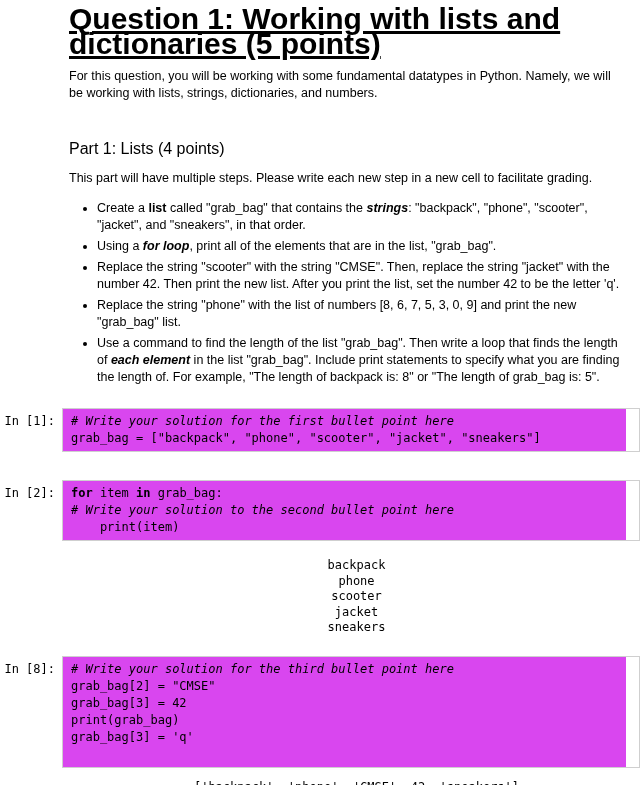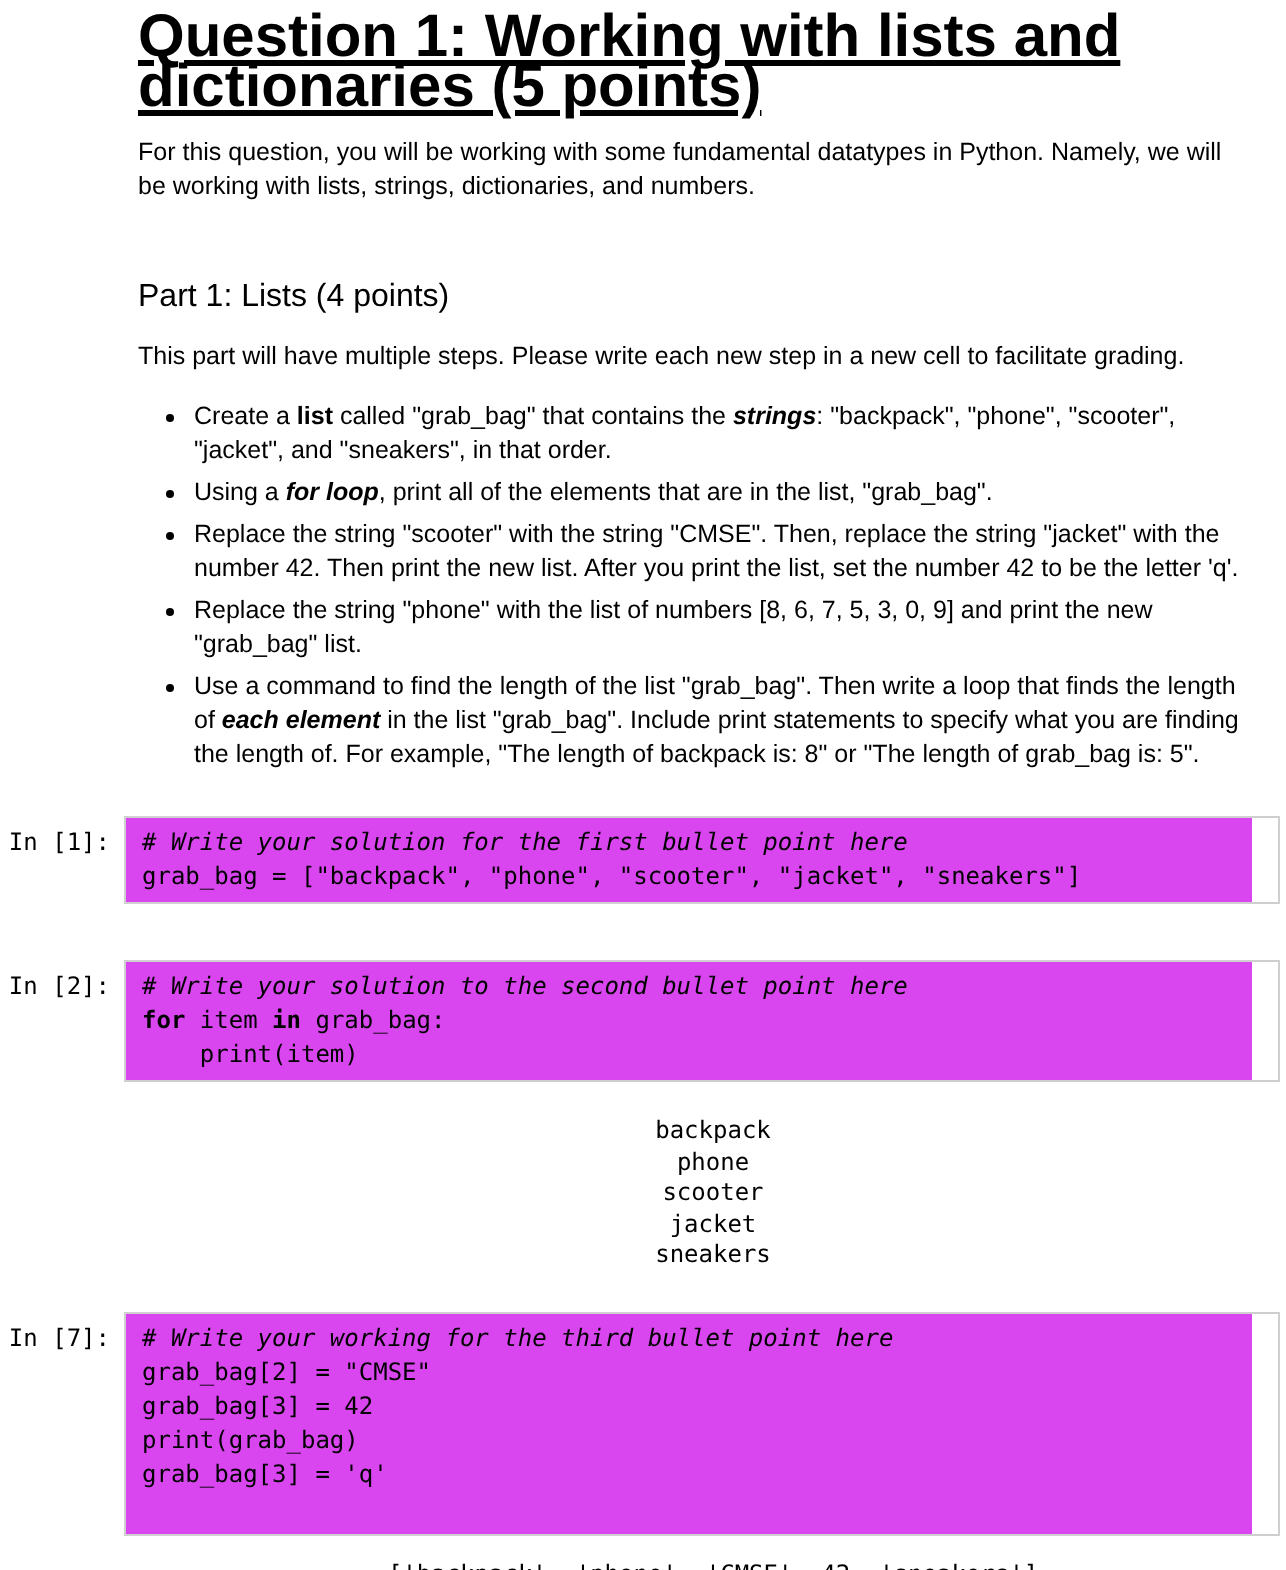--- a/index.html
+++ b/index.html
@@ -84,39 +84,39 @@
         <div class="code-line comment"># Write your solution for the first bullet point here</div>
         <div class="code-line">grab_bag = ["backpack", "phone", "scooter", "jacket", "sneakers"]</div>
       </div>
     </div>
   </div>
 
   <div class="cell c2">
     <div class="input-row">
       <div class="prompt">In [2]:</div>
       <div class="input-area">
+        <div class="code-line"><span class="kw">for</span><span> item </span><span class="kw">in</span><span> grab_bag:</span></div>
         <div class="code-line comment"># Write your solution to the second bullet point here</div>
-        <div class="code-line"><span class="kw">for</span><span> item </span><span class="kw">in</span><span> grab_bag:</span></div>
         <div class="code-line">    print(item)</div>
       </div>
     </div>
     <div class="output-area">
       <div class="output-text">backpack
 phone
 scooter
 jacket
 sneakers</div>
     </div>
   </div>
 
   <div class="cell c3">
     <div class="input-row">
-      <div class="prompt">In [7]:</div>
+      <div class="prompt">In [8]:</div>
       <div class="input-area">
-        <div class="code-line comment"># Write your working for the third bullet point here</div>
+        <div class="code-line comment"># Write your solution for the third bullet point here</div>
         <div class="code-line">grab_bag[2] = "CMSE"</div>
         <div class="code-line">grab_bag[3] = 42</div>
         <div class="code-line">print(grab_bag)</div>
         <div class="code-line">grab_bag[3] = 'q'</div>
         <div class="code-line"></div>
       </div>
     </div>
     <div class="output-area">
       <div class="output-text">['backpack', 'phone', 'CMSE', 42, 'sneakers']</div>
     </div>

